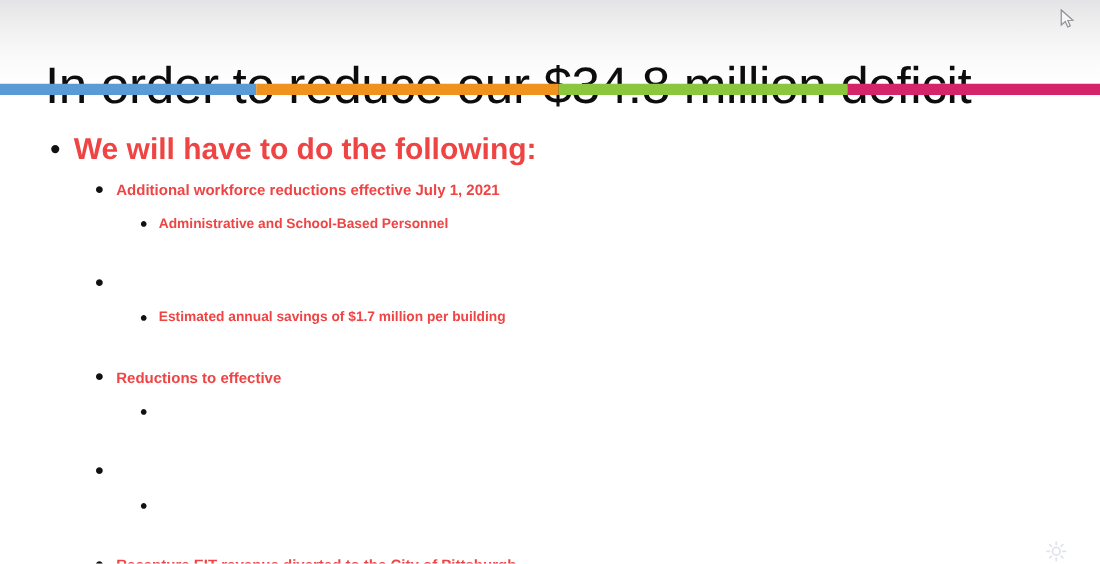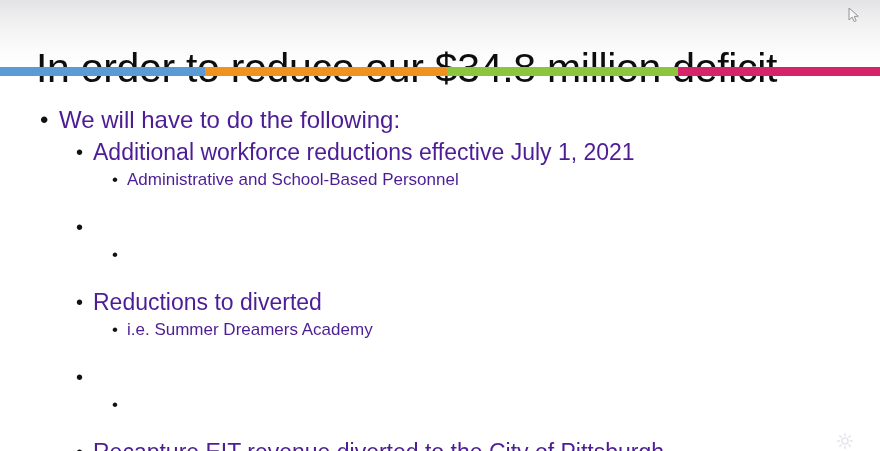--- a/index.html
+++ b/index.html
@@ -60,37 +60,38 @@
     align-items: flex-start;
     white-space: nowrap;
   }
   .bullet-glyph {
     flex: 0 0 auto;
     color: #111111;
     text-align: left;
   }
   .bullet-text {
     flex: 0 0 auto;
-    color: #4c1d95;
+    color: #ef4444;
+    font-weight: bold;
   }
 
   
   .lvl1 { padding-left: 40px; margin-top: 0; }
   .lvl1 .bullet-glyph { width: 19px; font-size: 24px; line-height: 32px; }
   .lvl1 .bullet-text  { font-size: 24px; line-height: 32px; }
 
   
   .lvl2 { padding-left: 76px; margin-top: 2px; }
   .lvl2 .bullet-glyph { width: 17px; font-size: 20px; line-height: 28px; }
-  .lvl2 .bullet-text  { font-size: 23px; line-height: 28px; }
+  .lvl2 .bullet-text  { font-size: 12px; line-height: 28px; }
 
   
   .lvl3 { padding-left: 112px; margin-top: 1px; }
   .lvl3 .bullet-glyph { width: 15px; font-size: 17px; line-height: 25px; }
-  .lvl3 .bullet-text  { font-size: 17px; line-height: 25px; }
+  .lvl3 .bullet-text  { font-size: 11px; line-height: 25px; }
 
   .group-gap { margin-top: 21px; }
 
   .cursor-icon {
     position: absolute;
     left: 848px;
     top: 7px;
     width: 12px;
     height: 16px;
     opacity: 0.55;
@@ -131,28 +132,28 @@
       </div>
       <div class="bullet-row lvl3">
         <span class="bullet-glyph">•</span>
         <span class="bullet-text">Administrative and School-Based Personnel</span>
       </div>
       <div class="bullet-row lvl2 group-gap">
         <span class="bullet-glyph">•</span>
       </div>
       <div class="bullet-row lvl3">
         <span class="bullet-glyph">•</span>
+        <span class="bullet-text">Estimated annual savings of $1.7 million per building</span>
       </div>
       <div class="bullet-row lvl2 group-gap">
         <span class="bullet-glyph">•</span>
-        <span class="bullet-text">Reductions to diverted</span>
+        <span class="bullet-text">Reductions to effective</span>
       </div>
       <div class="bullet-row lvl3">
         <span class="bullet-glyph">•</span>
-        <span class="bullet-text">i.e. Summer Dreamers Academy</span>
       </div>
       <div class="bullet-row lvl2 group-gap">
         <span class="bullet-glyph">•</span>
       </div>
       <div class="bullet-row lvl3">
         <span class="bullet-glyph">•</span>
       </div>
       <div class="bullet-row lvl2 group-gap">
         <span class="bullet-glyph">•</span>
         <span class="bullet-text">Recapture EIT revenue diverted to the City of Pittsburgh</span>

